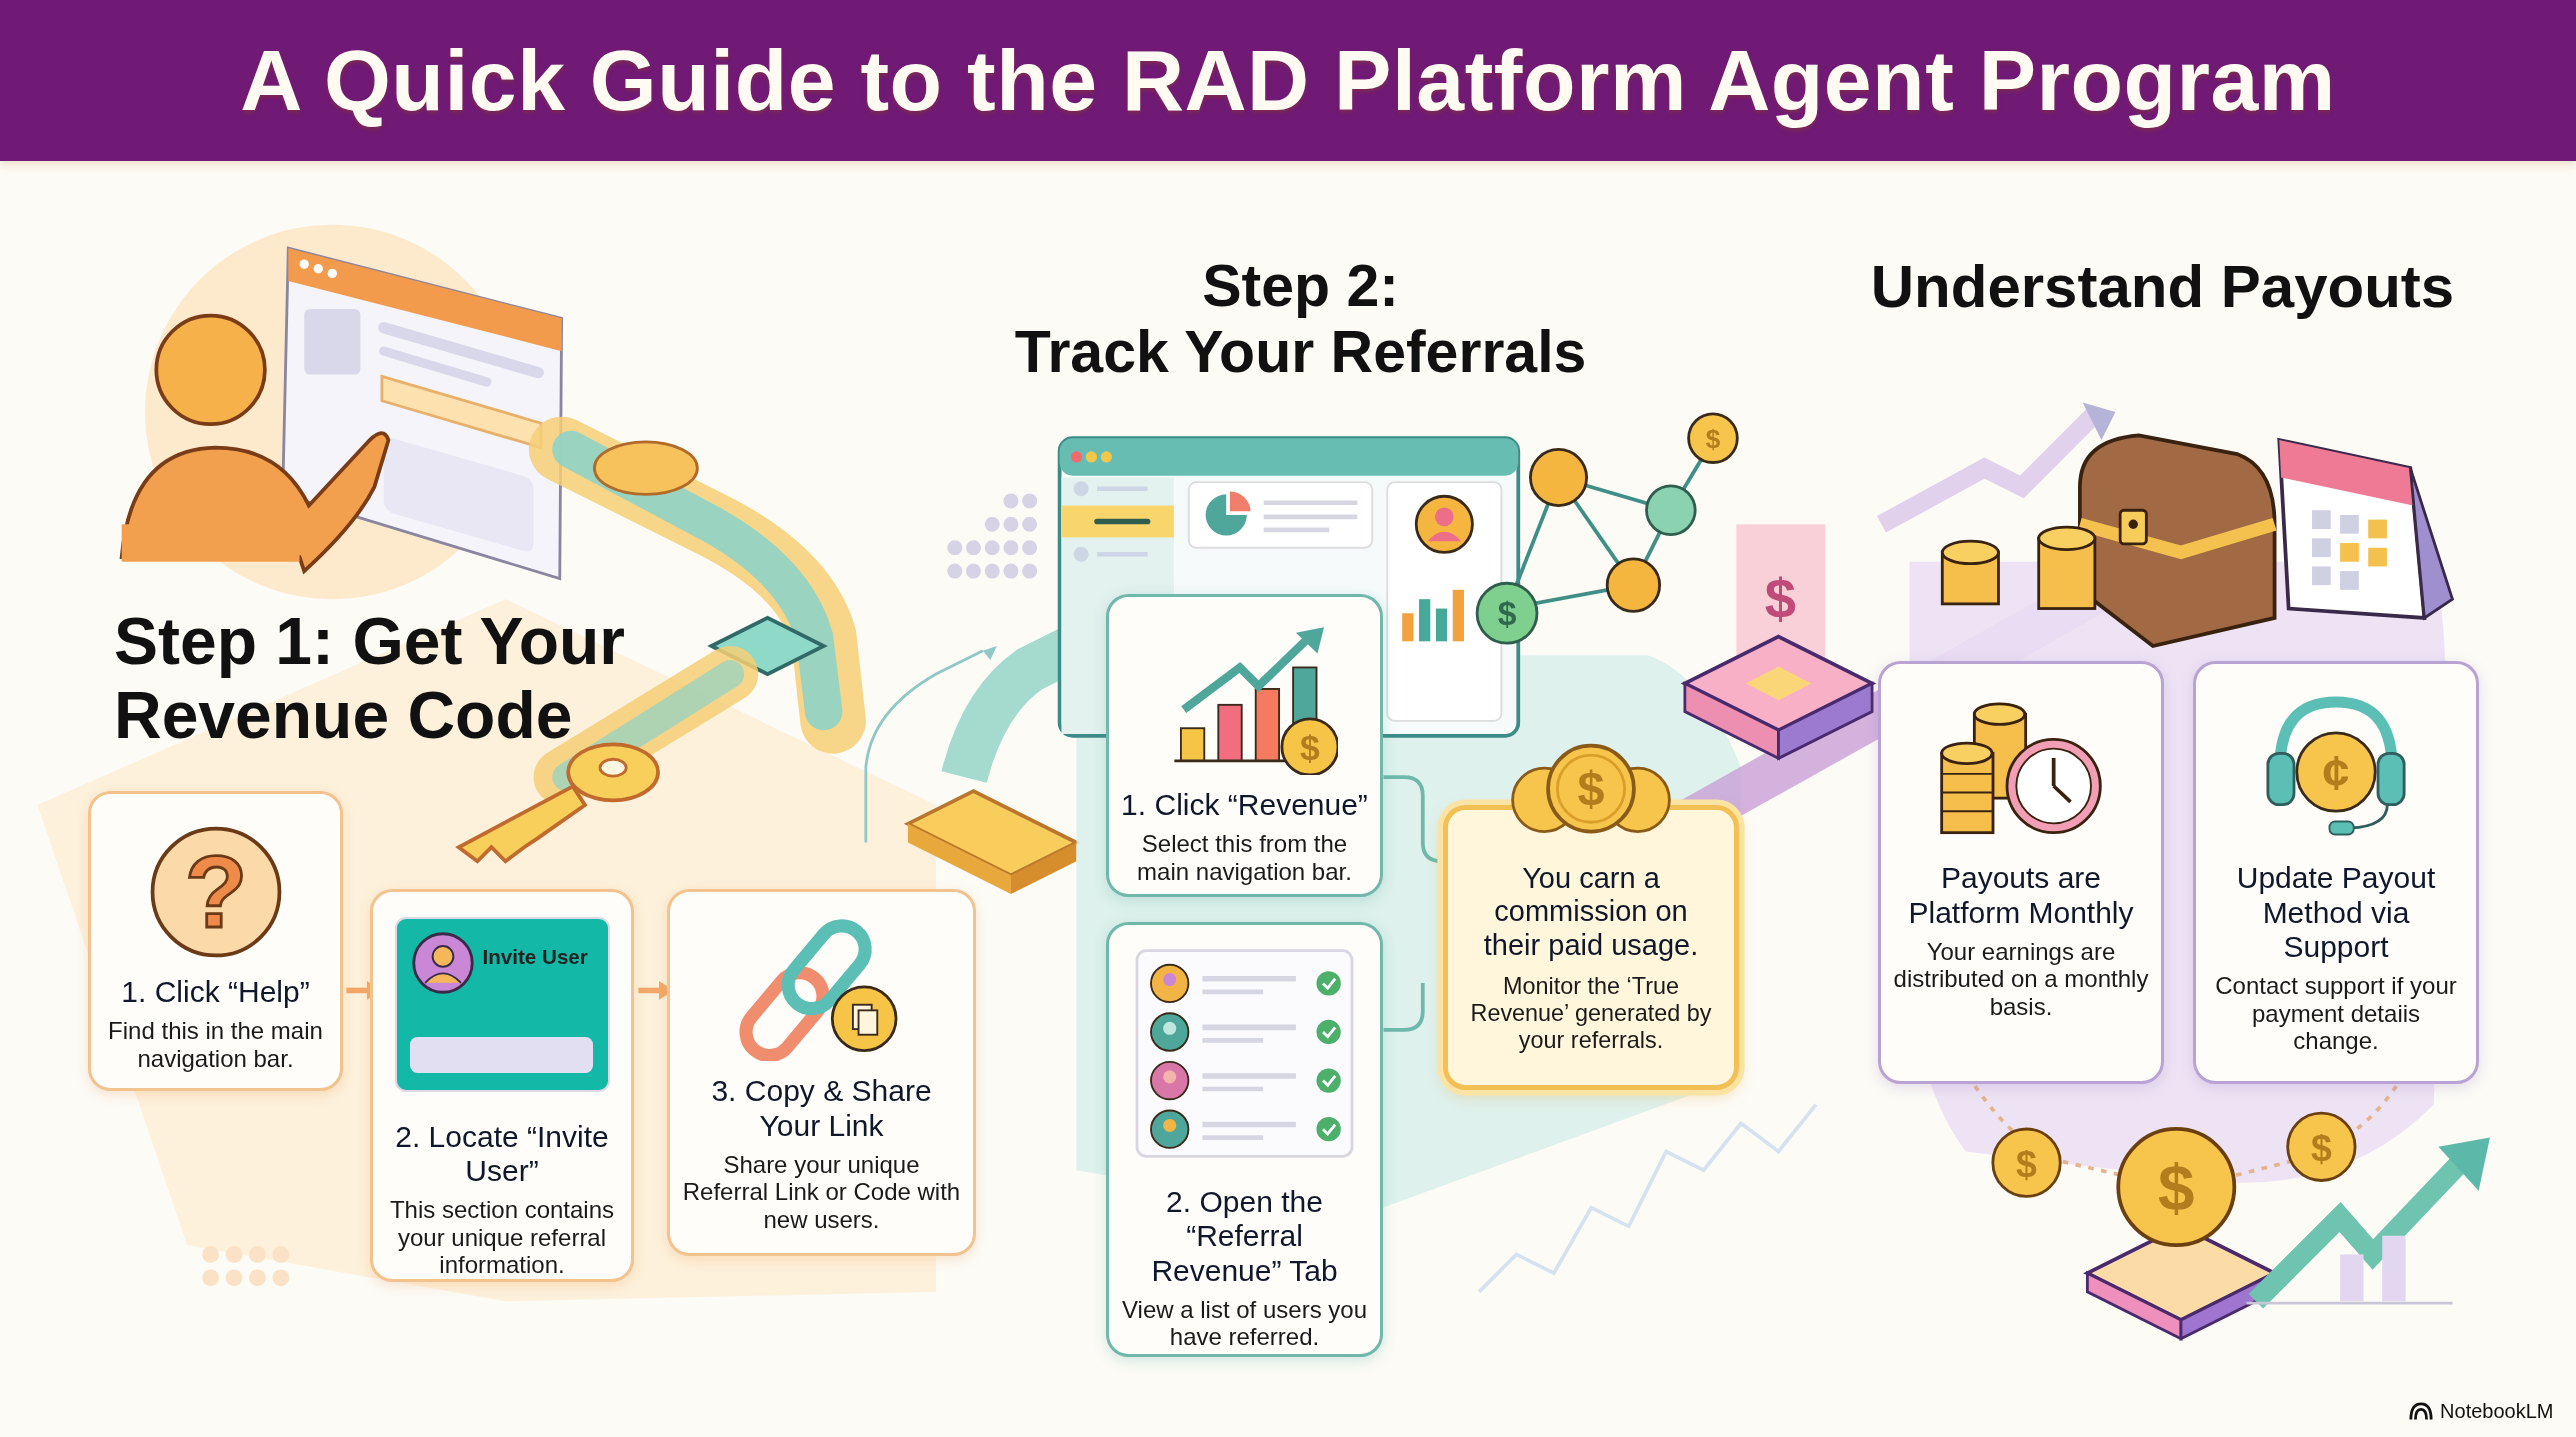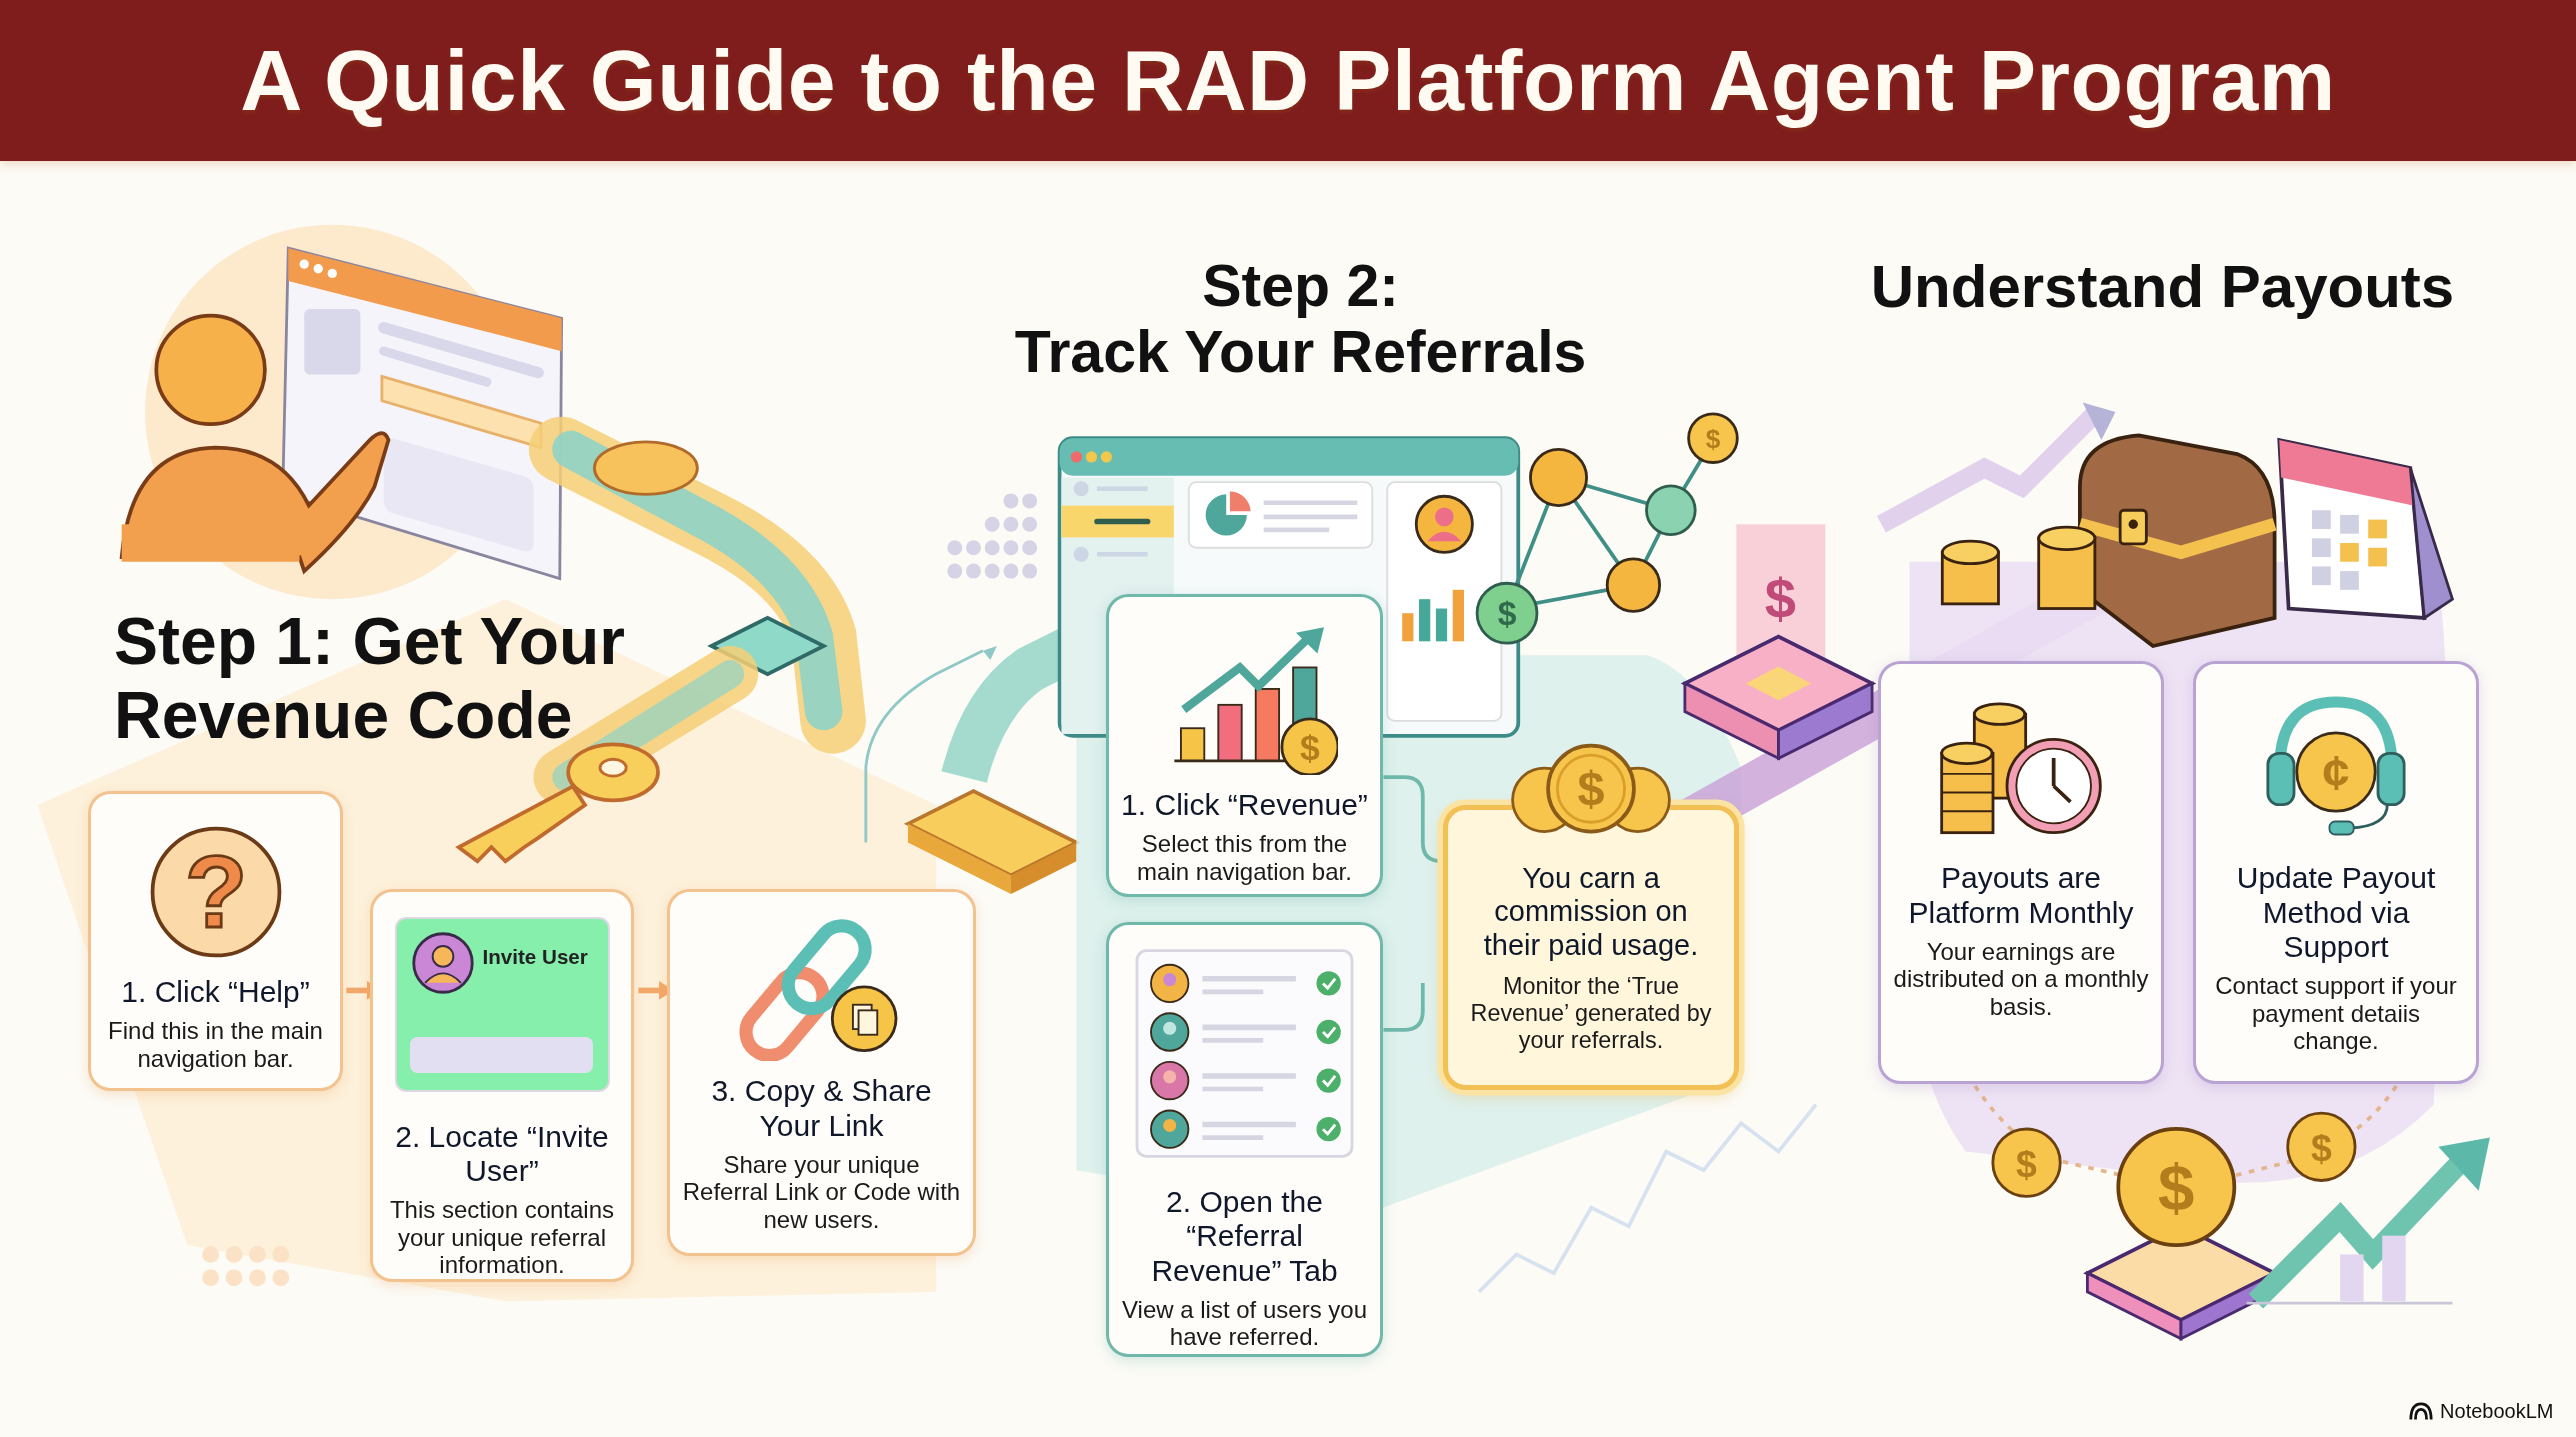--- a/index.html
+++ b/index.html
@@ -5,21 +5,21 @@
   * { box-sizing: border-box; margin: 0; padding: 0; }
   html, body { width: 2576px; height: 1438px; overflow: hidden; }
   body {
     background: #fcfbf6;
     font-family: "Liberation Sans", "DejaVu Sans", sans-serif;
     color: #141414;
     position: relative;
   }
   .banner {
     position: absolute; left: 0; top: 0; width: 2576px; height: 161px;
-    background: #7f1d1d;
+    background: #701a75;
     display: flex; align-items: center; justify-content: center;
     box-shadow: 0 3.7px 9.4px rgba(200,120,50,0.25);
   }
   .banner h1 {
     color: #fffaf2; font-size: 86px; font-weight: 700; letter-spacing: 0.5px;
     text-shadow: 0 2.8px 3.7px rgba(140,70,20,0.35);
   }
   .abs { position: absolute; }
   svg.deco { position: absolute; left: 0; top: 0; width: 2576px; height: 1438px; }
 
@@ -39,21 +39,21 @@
   .orange-card { border: 3.7px solid #f2c28f; box-shadow: 0 3.7px 11.2px rgba(238,160,90,0.25); }
   .teal-card { border: 3.7px solid #6fb8aa; box-shadow: 0 3.7px 13px rgba(90,170,160,0.25); }
   .purple-card { border: 3.7px solid #b9a3d2; box-shadow: 0 3.7px 13px rgba(160,130,200,0.25); }
   .gold-card {
     border: 5.6px solid #f2c055; background: #fff6dc;
     box-shadow: 0 0 0 5.6px #fbe4a3, 0 5.6px 15px rgba(230,170,60,0.35);
   }
 
   .invite-mock {
     width: 215px; height: 176px; border: 2.8px solid #dcd9e4; border-radius: 11.2px;
-    background: #86efac; position: relative; margin-top: 19px;
+    background: #14b8a6; position: relative; margin-top: 19px;
   }
   .invite-mock .lbl {
     position: absolute; left: 86px; top: 26px; font-size: 20.6px; font-weight: 700; color: #222;
   }
   .invite-mock .bar {
     position: absolute; left: 13px; bottom: 17px; width: 183px; height: 36px;
     background: #e3dff3; border-radius: 7.5px;
   }
 
   .footer-brand {

